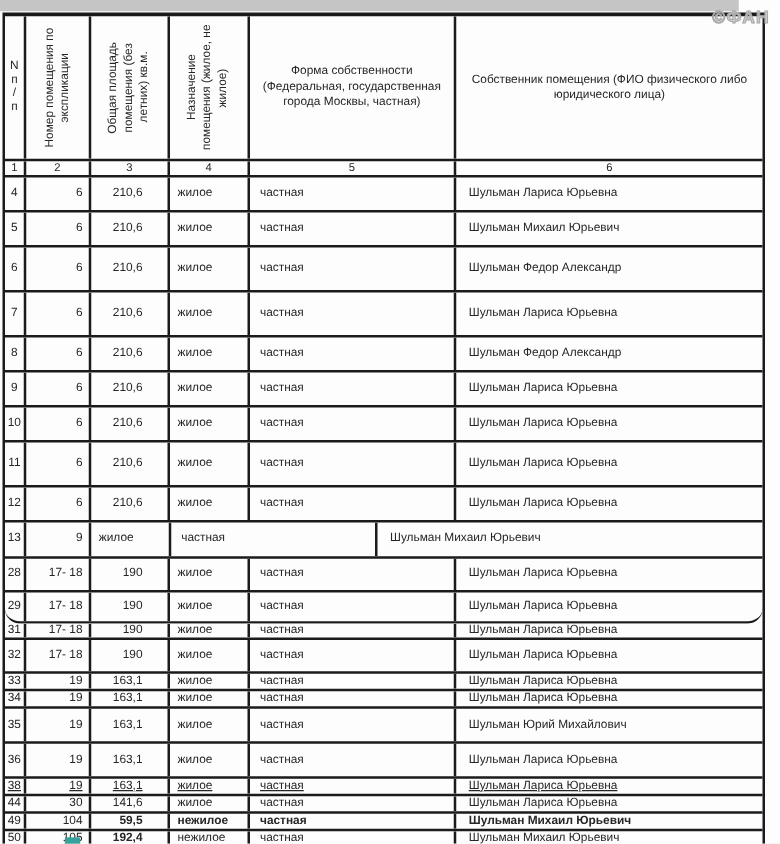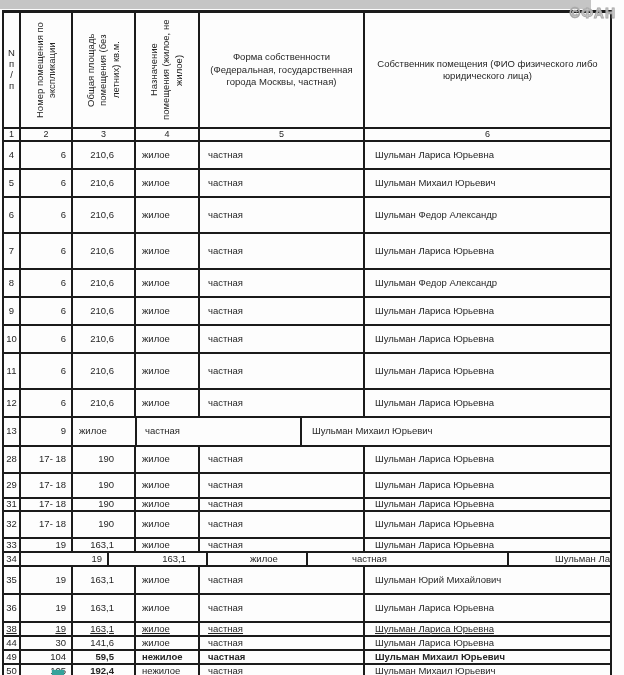--- a/index.html
+++ b/index.html
@@ -166,21 +166,21 @@
           <div class="cell c4">жилое</div>
           <div class="cell c5">частная</div>
           <div class="cell c6">Шульман Михаил Юрьевич</div>
         </div><div class="row" style="height: 27px;">
           <div class="cell c1">28</div>
           <div class="cell c2">17- 18</div>
           <div class="cell c3">190</div>
           <div class="cell c4">жилое</div>
           <div class="cell c5">частная</div>
           <div class="cell c6">Шульман Лариса Юрьевна</div>
-        </div><div class="row" style="height: 25px;">
+        </div><div class="row" style="height: 25px; border-radius: 12px;">
           <div class="cell c1">29</div>
           <div class="cell c2">17- 18</div>
           <div class="cell c3">190</div>
           <div class="cell c4">жилое</div>
           <div class="cell c5">частная</div>
           <div class="cell c6">Шульман Лариса Юрьевна</div>
         </div><div class="row" style="height: 13px;">
           <div class="cell c1">31</div>
           <div class="cell c2">17- 18</div>
           <div class="cell c3">190</div>
@@ -194,21 +194,21 @@
           <div class="cell c4">жилое</div>
           <div class="cell c5">частная</div>
           <div class="cell c6">Шульман Лариса Юрьевна</div>
         </div><div class="row" style="height: 14px;">
           <div class="cell c1">33</div>
           <div class="cell c2">19</div>
           <div class="cell c3">163,1</div>
           <div class="cell c4">жилое</div>
           <div class="cell c5">частная</div>
           <div class="cell c6">Шульман Лариса Юрьевна</div>
-        </div><div class="row" style="height: 14px; gap: 36px;">
+        </div><div class="row" style="height: 14px;">
           <div class="cell c1">34</div>
           <div class="cell c2">19</div>
           <div class="cell c3">163,1</div>
           <div class="cell c4">жилое</div>
           <div class="cell c5">частная</div>
           <div class="cell c6">Шульман Лариса Юрьевна</div>
         </div><div class="row" style="height: 28px;">
           <div class="cell c1">35</div>
           <div class="cell c2">19</div>
           <div class="cell c3">163,1</div>

